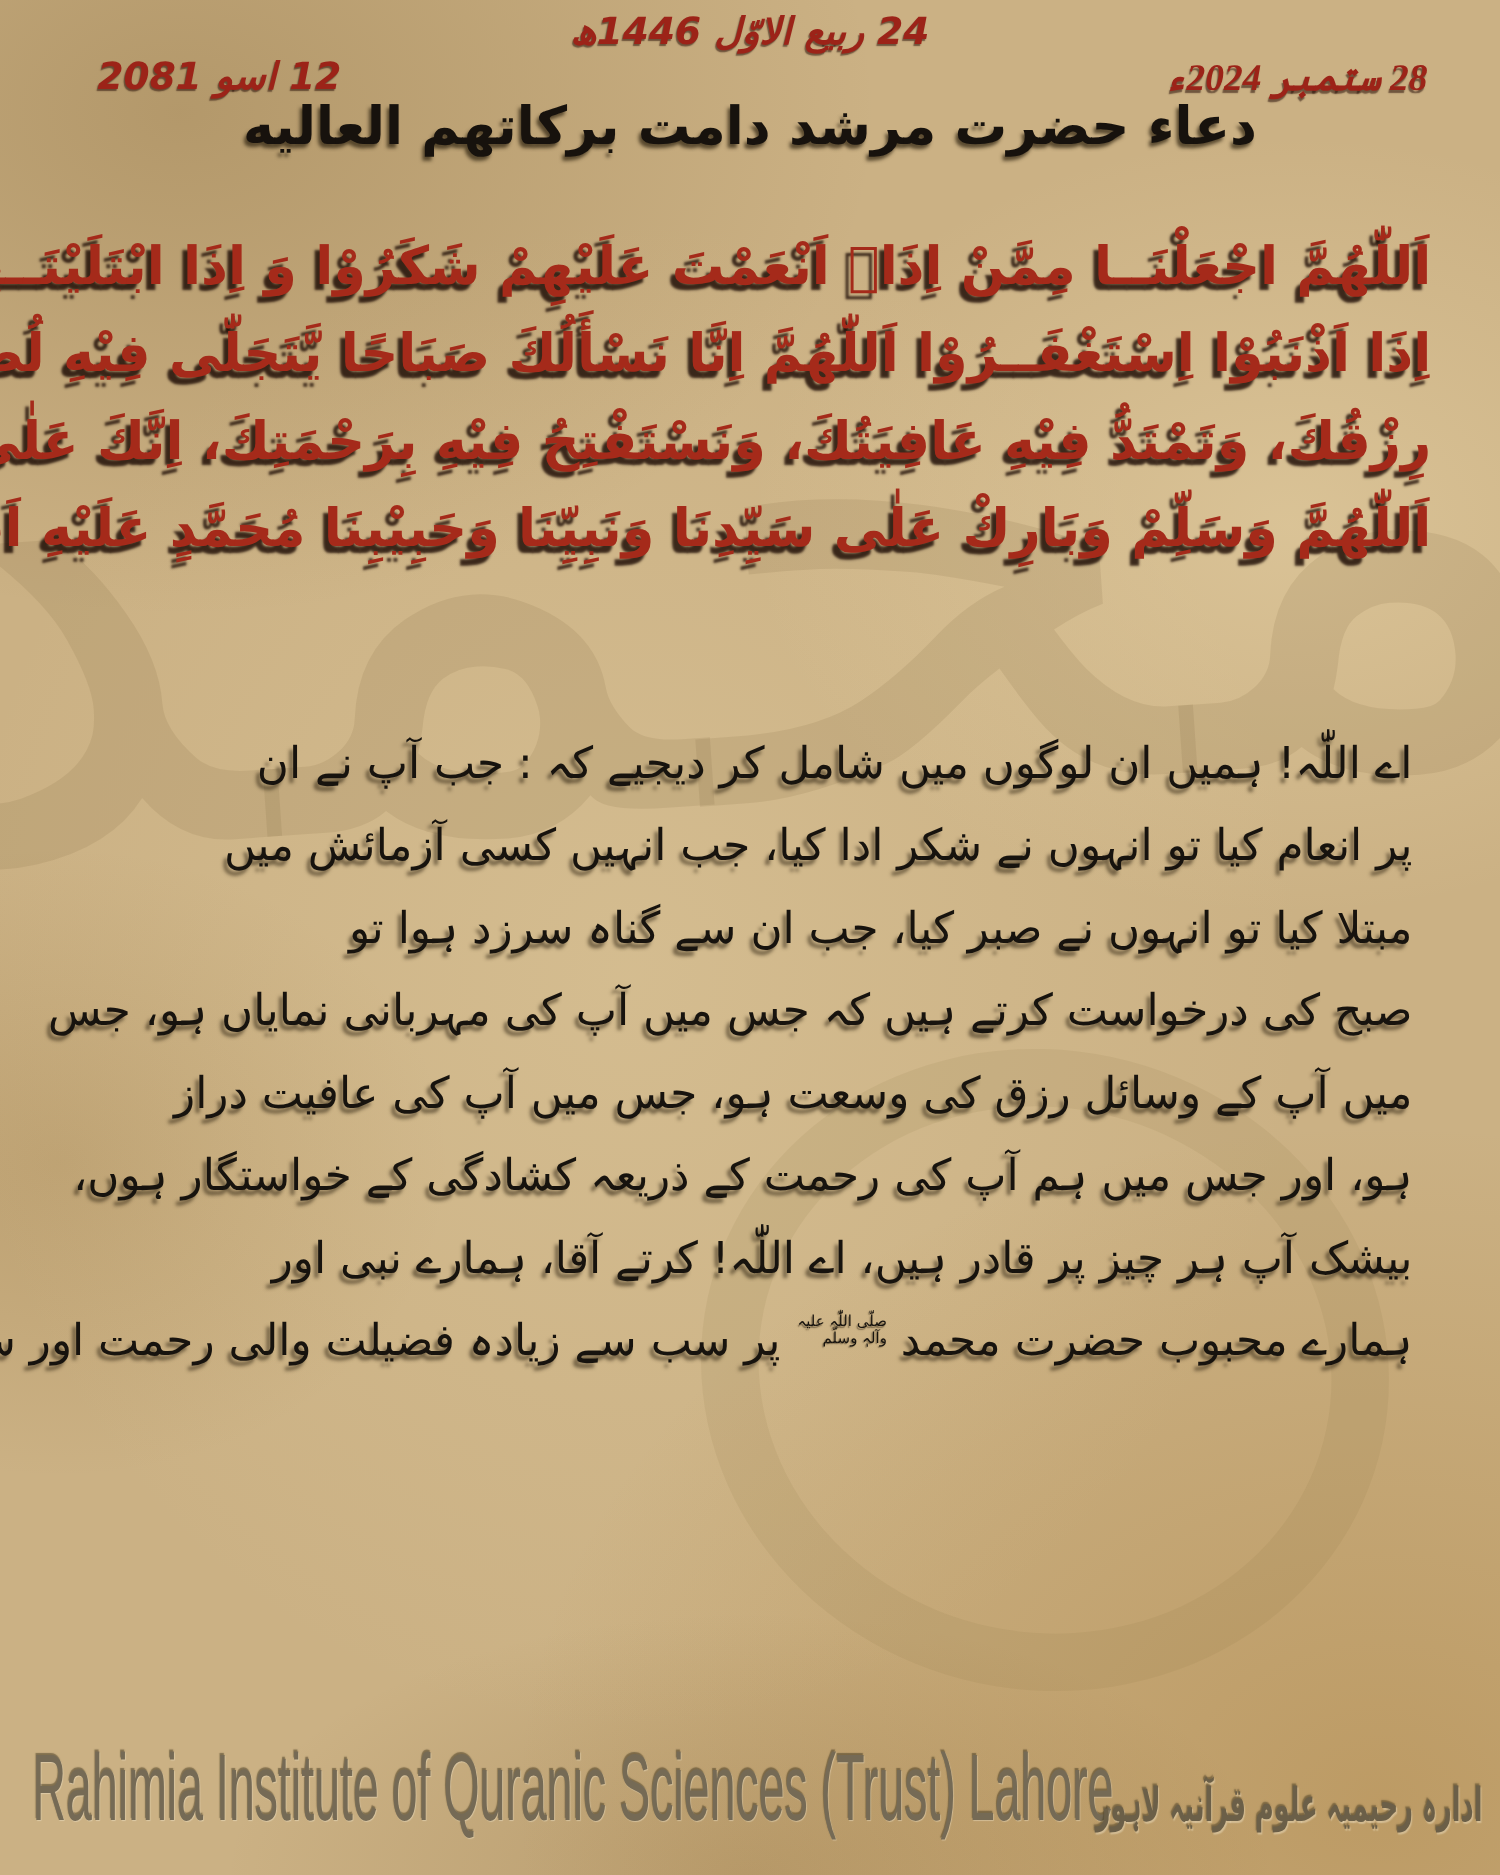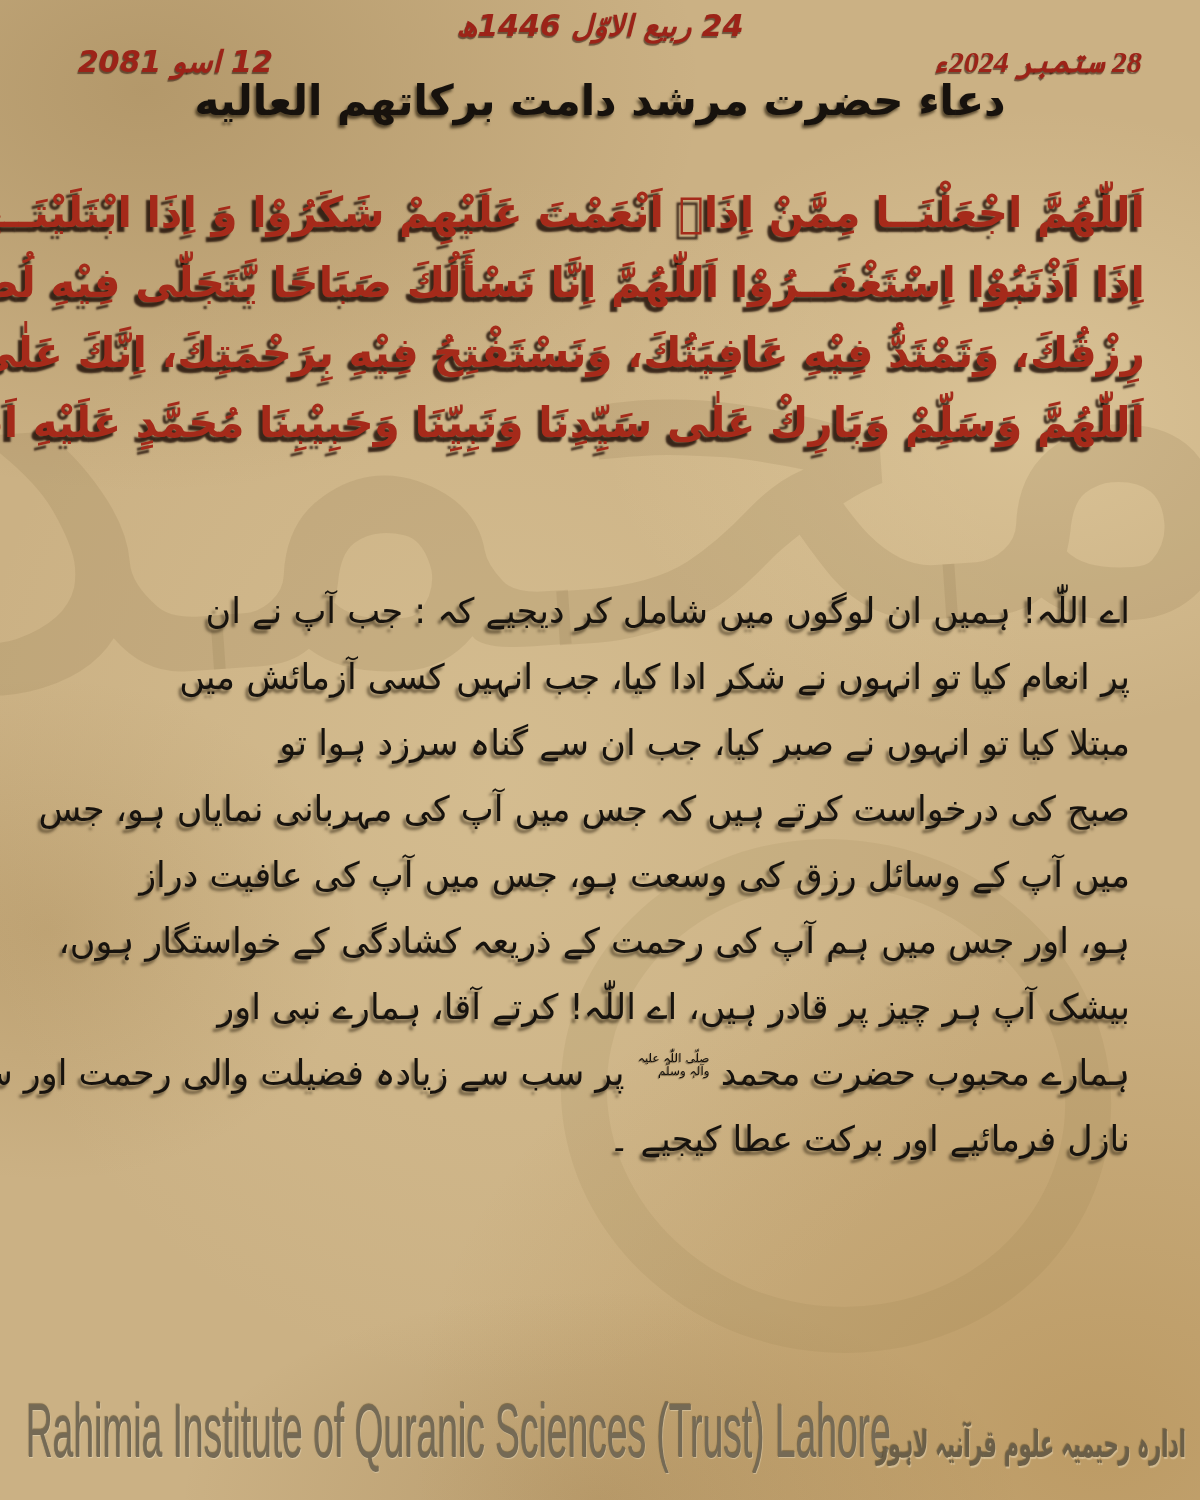--- a/index.html
+++ b/index.html
@@ -121,21 +121,20 @@
     <div class="u-line">اے اللّٰہ! ہمیں ان لوگوں میں شامل کر دیجیے کہ : جب آپ نے ان</div>
     <div class="u-line">پر انعام کیا تو انہوں نے شکر ادا کیا، جب انہیں کسی آزمائش میں</div>
     <div class="u-line">مبتلا کیا تو انہوں نے صبر کیا، جب ان سے گناہ سرزد ہوا تو</div>
     <div class="u-line">صبح کی درخواست کرتے ہیں کہ جس میں آپ کی مہربانی نمایاں ہو، جس</div>
     <div class="u-line">میں آپ کے وسائل رزق کی وسعت ہو، جس میں آپ کی عافیت دراز</div>
     <div class="u-line">ہو، اور جس میں ہم آپ کی رحمت کے ذریعہ کشادگی کے خواستگار ہوں،</div>
     <div class="u-line">بیشک آپ ہر چیز پر قادر ہیں، اے اللّٰہ! کرتے آقا، ہمارے نبی اور</div>
     <div class="u-line">
       <span>ہمارے محبوب حضرت محمد </span><span class="honorific">صلّی اللّٰہ علیہ وآلہٖ وسلّم</span><span> پر سب سے زیادہ فضیلت والی رحمت اور سلامتی</span>
     </div>
-    <div class="u-line">نازل فرمائیے اور برکت عطا کیجیے ۔</div>
   </section>
 
   <footer>
     <div class="org-en">Rahimia Institute of Quranic Sciences (Trust) Lahore</div>
     <div class="org-ar">ادارہ رحیمیہ علوم قرآنیہ لاہور</div>
   </footer>
 
 </div>
 
 </body></html>

